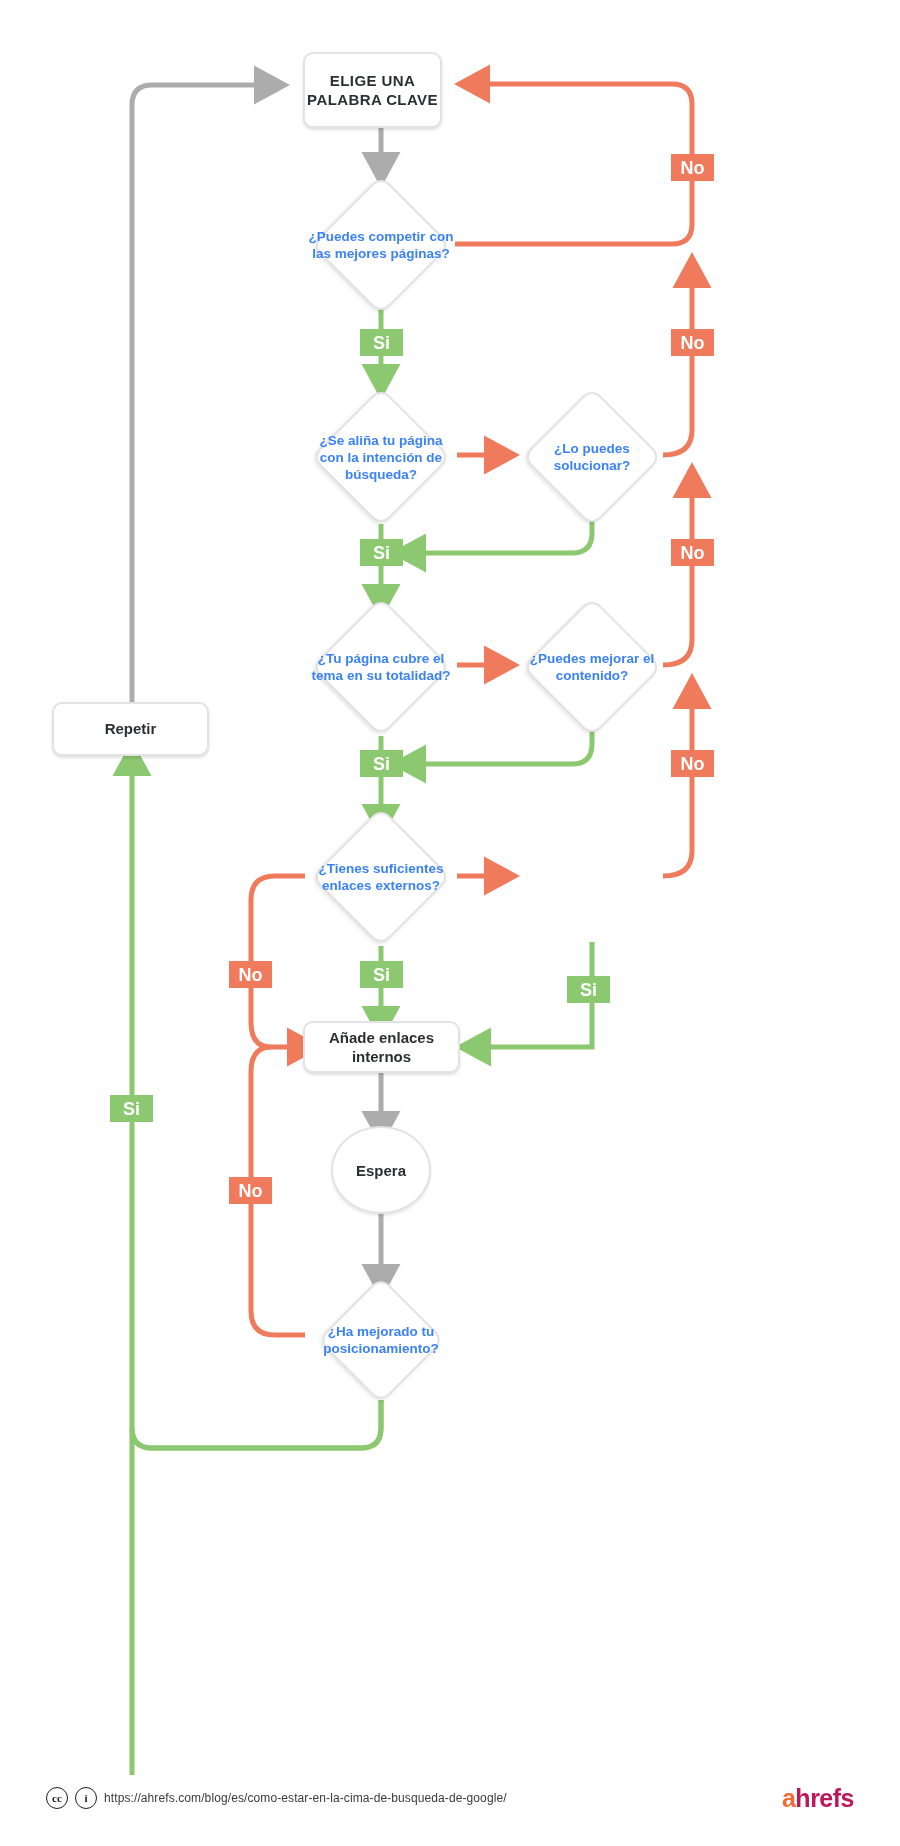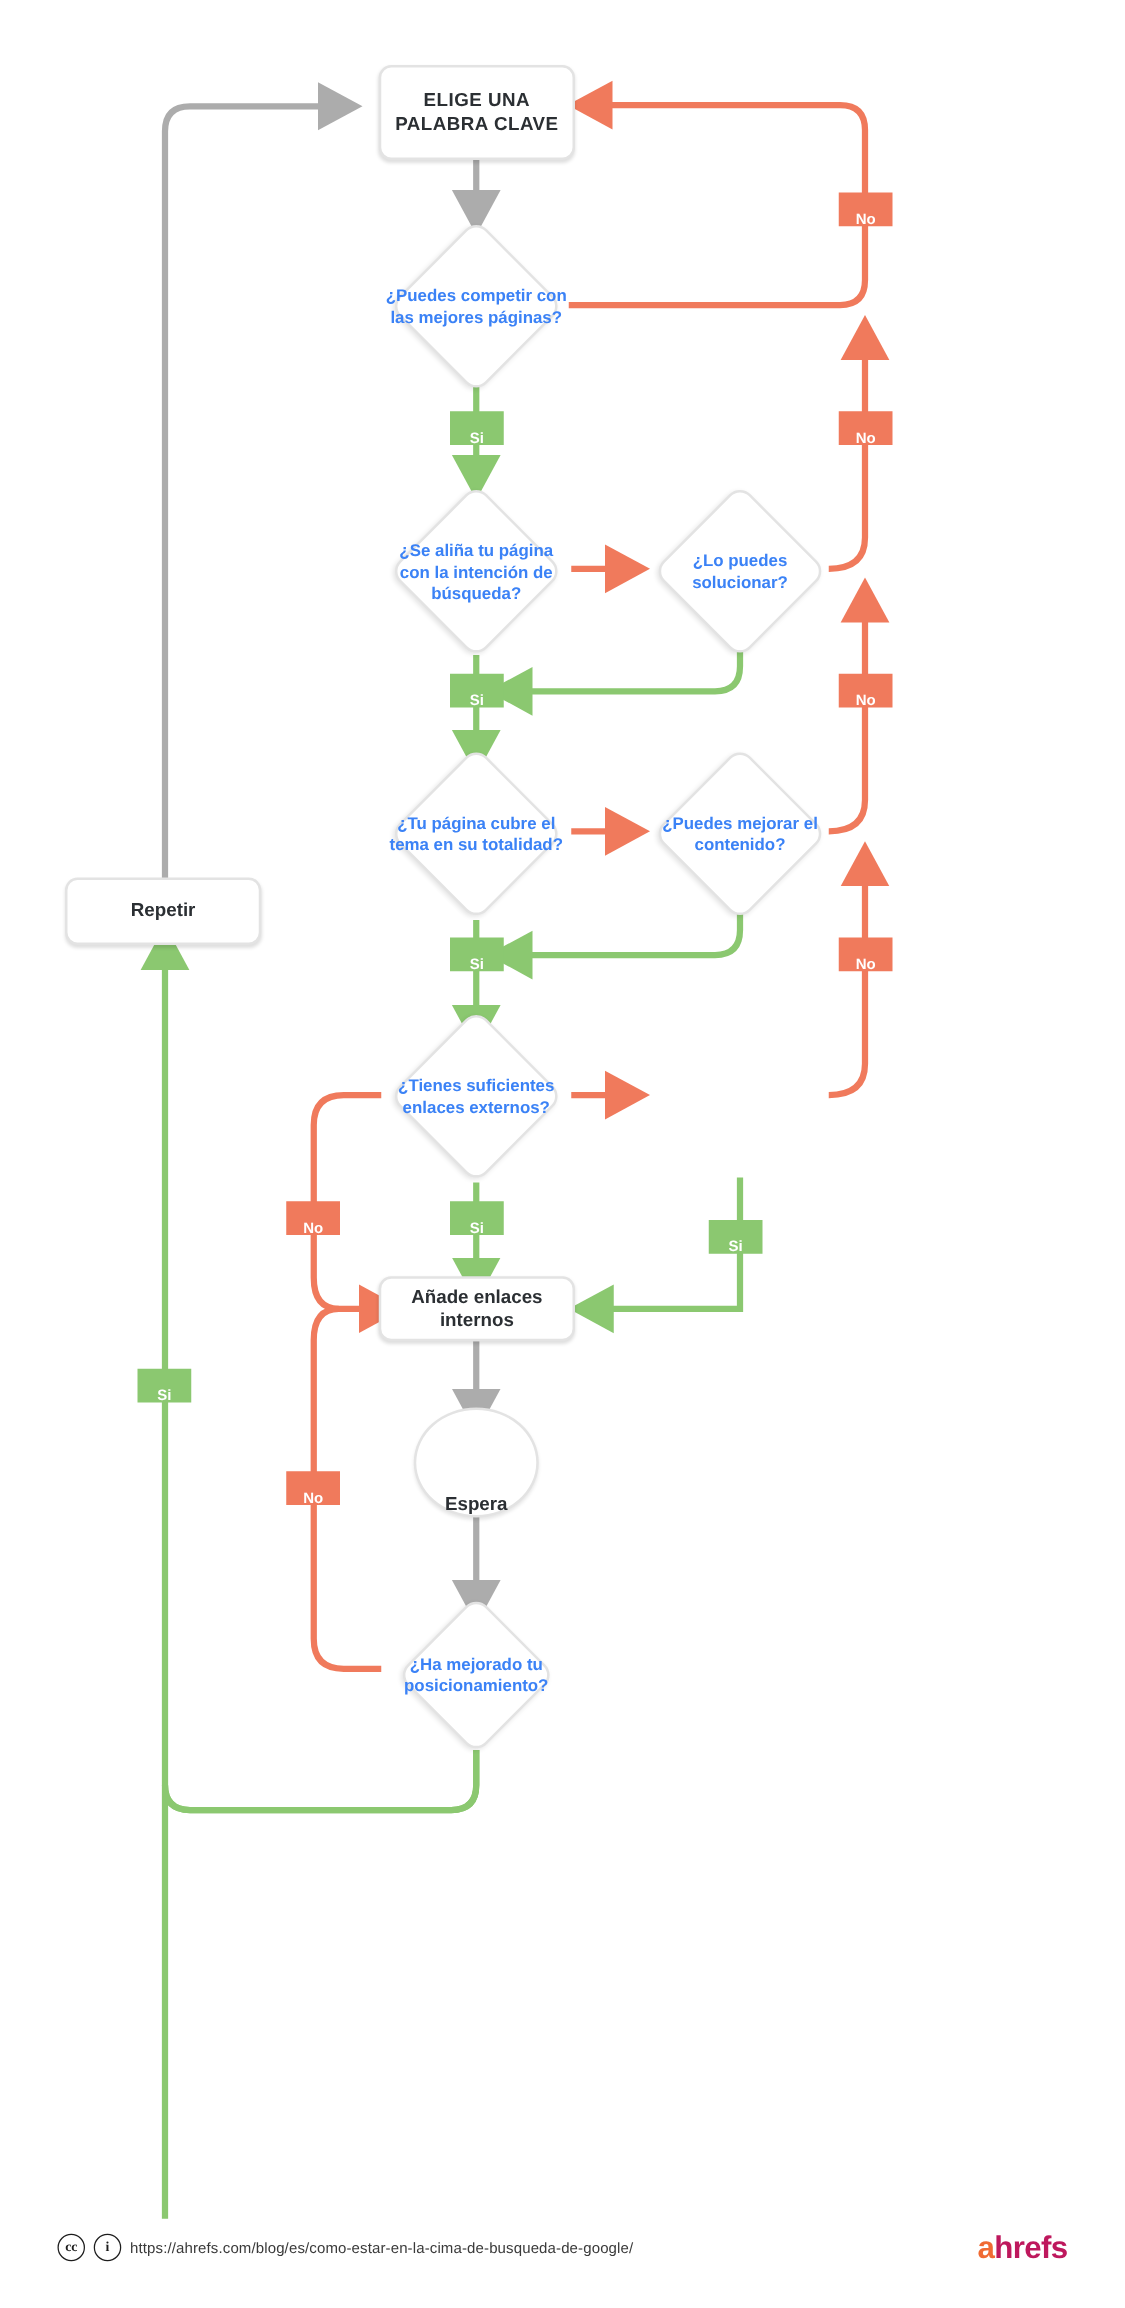--- a/index.html
+++ b/index.html
@@ -39,21 +39,20 @@
     letter-spacing: .4px;
     line-height: 1.3;
   }
   .proc.plain { font-weight: 600; letter-spacing: 0; }
   .circ {
     background: #ffffff;
     border: 2px solid #e3e3e3;
     border-radius: 50%;
     box-shadow: 0 2px 3px rgba(0,0,0,0.10);
     font-weight: 600;
-    align-items: flex-end;
   }
   .dia-wrap { position: absolute; z-index: 3; }
   .dia-shape {
     position: absolute;
     left: 50%; top: 50%;
     transform: translate(-50%,-50%) rotate(45deg);
     background: #ffffff;
     border: 2px solid #e3e3e3;
     border-radius: 12px;
     box-shadow: 0 2px 4px rgba(0,0,0,0.11);
@@ -67,25 +66,25 @@
     justify-content: center;
     text-align: center;
     font-weight: 700;
     color: #3b82f6;
     line-height: 1.26;
     padding: 0 4px;
   }
   .badge {
     position: absolute;
     display: flex;
-    align-items: flex-end;
+    align-items: center;
     justify-content: center;
     color: #ffffff;
     font-weight: 700;
-    font-size: 12px;
+    font-size: 18px;
     z-index: 5;
     line-height: 1;
   }
   .badge.yes { background: #8BC870; }
   .badge.no  { background: #F07A5C; }
 
   #footer {
     position: absolute;
     left: 0; bottom: 0;
     width: 900px; height: 96px;
@@ -177,21 +176,21 @@
 
       <path d="M305,1335 L275,1335 Q251,1335 251,1311 L251,1072 Q251,1047 271,1047" stroke="#F07A5C"></path>
 
       <path d="M381,1400 L381,1428 Q381,1448 361,1448 L152,1448 Q132,1448 132,1428 L132,1775" stroke="#8BC870"></path>
       <path d="M381,1400 L381,1428 Q381,1448 361,1448 L152,1448 Q132,1448 132,1428 L132,760" stroke="#8BC870" marker-end="url(#agg)"></path>
 
       <path d="M132,703 L132,105 Q132,85 152,85 L270,85" stroke="#ACACAC" marker-end="url(#ag)"></path>
     </g>
   </svg>
 
-  <div class="node proc" style="left:303px; top:52px; width:157px; height:76px; font-size:15px;">
+  <div class="node proc" style="left:303px; top:52px; width:139px; height:76px; font-size:15px;">
     <span>ELIGE UNA PALABRA CLAVE</span>
   </div>
 
   <div class="node proc plain" style="left:52px; top:702px; width:157px; height:54px; font-size:15px;">
     <span>Repetir</span>
   </div>
 
   <div class="dia-wrap" style="left:303px; top:176px; width:156px; height:138px;">
     <div class="dia-shape" style="width:99px; height:99px;"></div>
     <div class="dia-text" style="font-size:13.5px;">¿Puedes competir con las mejores páginas?</div>

